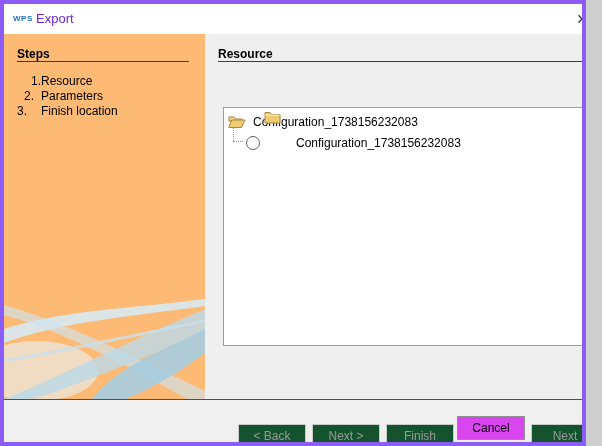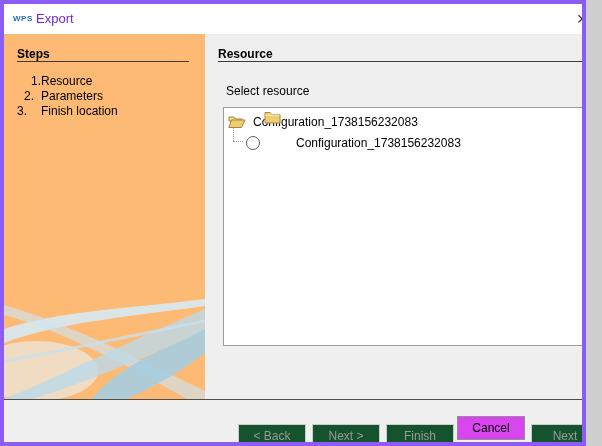--- a/index.html
+++ b/index.html
@@ -78,21 +78,20 @@
       <path d="M0,6 C70,26 150,68 201,92 L201,100 L183,100 C130,70 55,30 0,16 Z" fill="#cfe4f0" opacity="0.65"></path>
       <path d="M0,100 C55,78 125,42 201,10 L201,34 C135,60 70,88 28,100 Z" fill="#bcd9e9" opacity="0.8"></path>
       <path d="M88,100 C118,62 170,48 201,30 L201,54 C175,74 146,90 122,100 Z" fill="#a5cde1" opacity="0.9"></path>
       <path d="M0,62 C70,50 140,34 201,22" stroke="#c9e0ee" stroke-width="3" fill="none" opacity="0.8"></path>
     </svg>
   </div>
 
   <div class="right-panel">
     <div class="panel-header">Resource</div>
     <div class="header-rule right-rule"></div>
-    <div class="select-label">Select resource</div>
 
     <div class="tree-box">
 
       <div class="tree-row tree-row-root">
         <svg class="folder-svg folder-root" width="18" height="15" viewBox="0 0 18 15">
           <path d="M1,3 L6,3 L7.5,5 L14,5 L14,7 L1,7 Z" fill="#f3d885" stroke="#a8873a" stroke-width="1"></path>
           <path d="M3.5,6 L17,6 L13.5,13.5 L0.8,13.5 Z" fill="#efcb72" stroke="#a8873a" stroke-width="1"></path>
         </svg>
         <span class="tree-label root-label">Configuration_1738156232083</span>
       </div>

